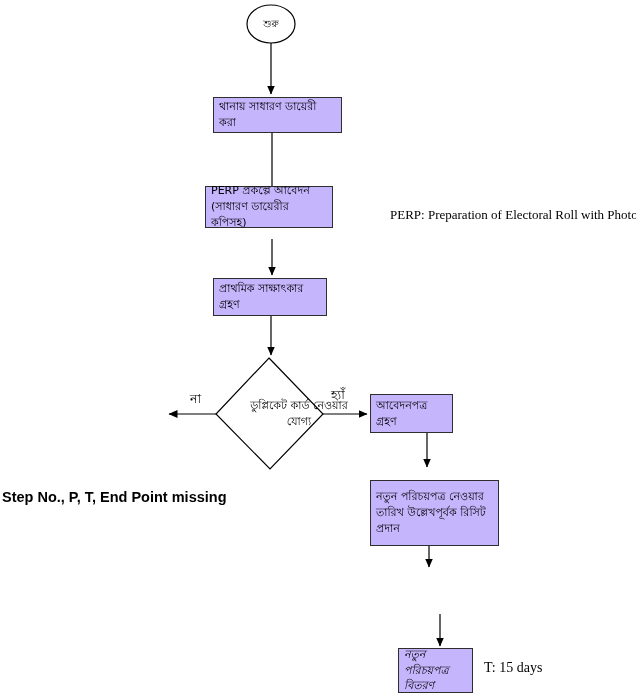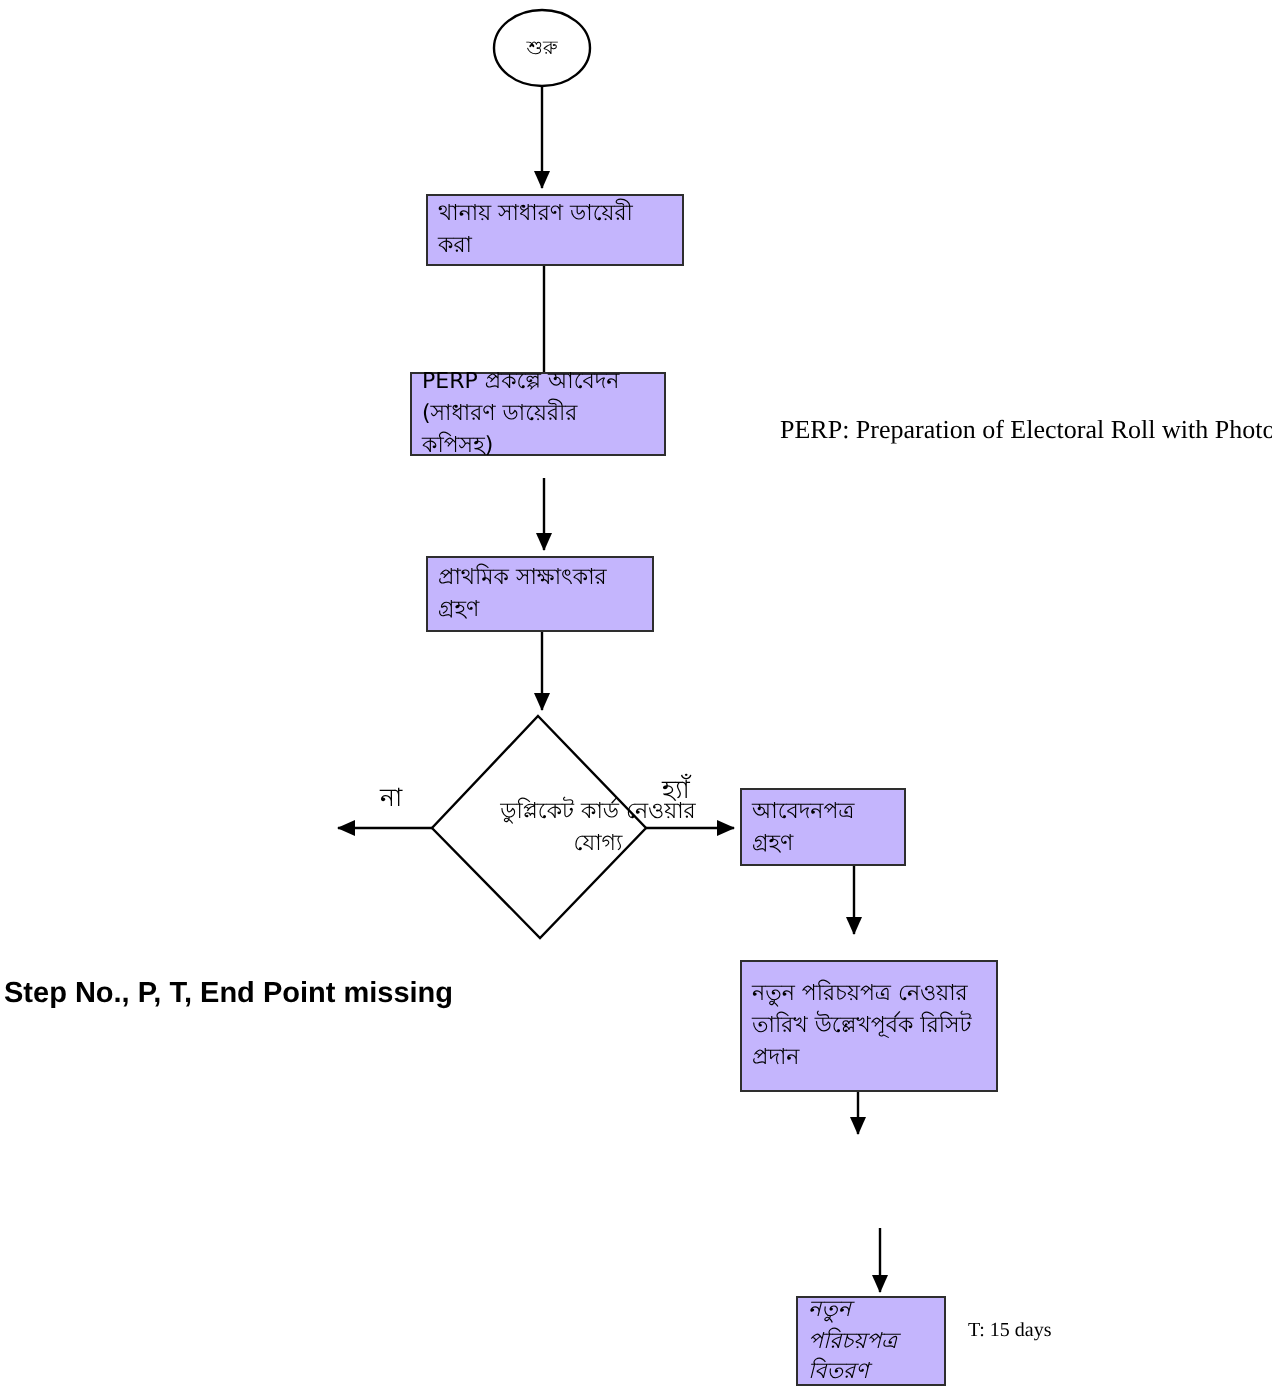--- a/index.html
+++ b/index.html
@@ -94,15 +94,15 @@
 
   <div class="flow-box centered-text" style="left:370px;top:469px;width:129px;height:66px;margin-top:11px;">
     <span>নতুন পরিচয়পত্র নেওয়ার তারিখ উল্লেখপূর্বক রিসিট প্রদান</span>
   </div>
 
 
   <div class="flow-box centered-text" style="left:398px;top:648px;width:75px;height:45px;font-style:italic;">
     <span>নতুন পরিচয়পত্র বিতরণ</span>
   </div>
 
-  <div class="note-serif" style="left:484px;top:660px;font-size:10px;">T: 15 days</div>
+  <div class="note-serif" style="left:484px;top:660px;font-size:14px;">T: 15 days</div>
 
 </div>
 
 </body></html>

